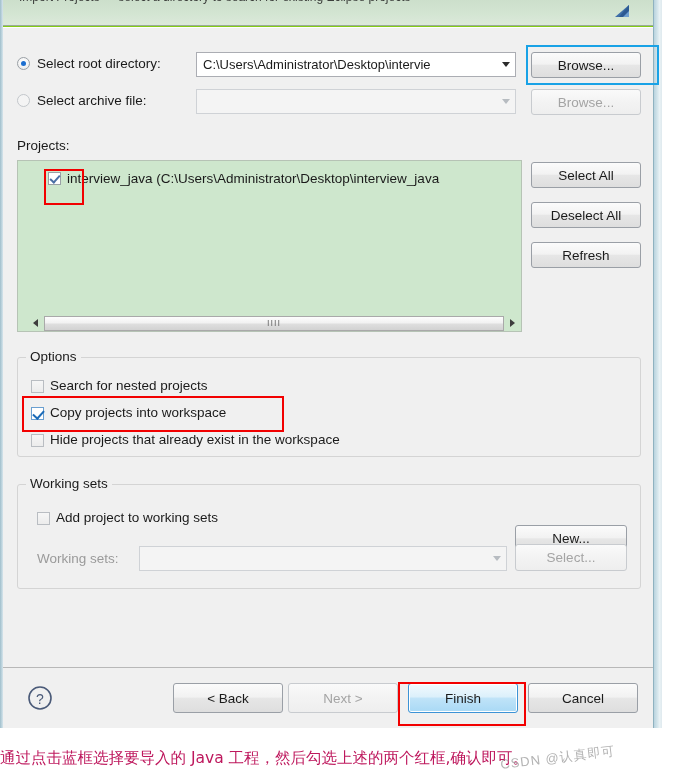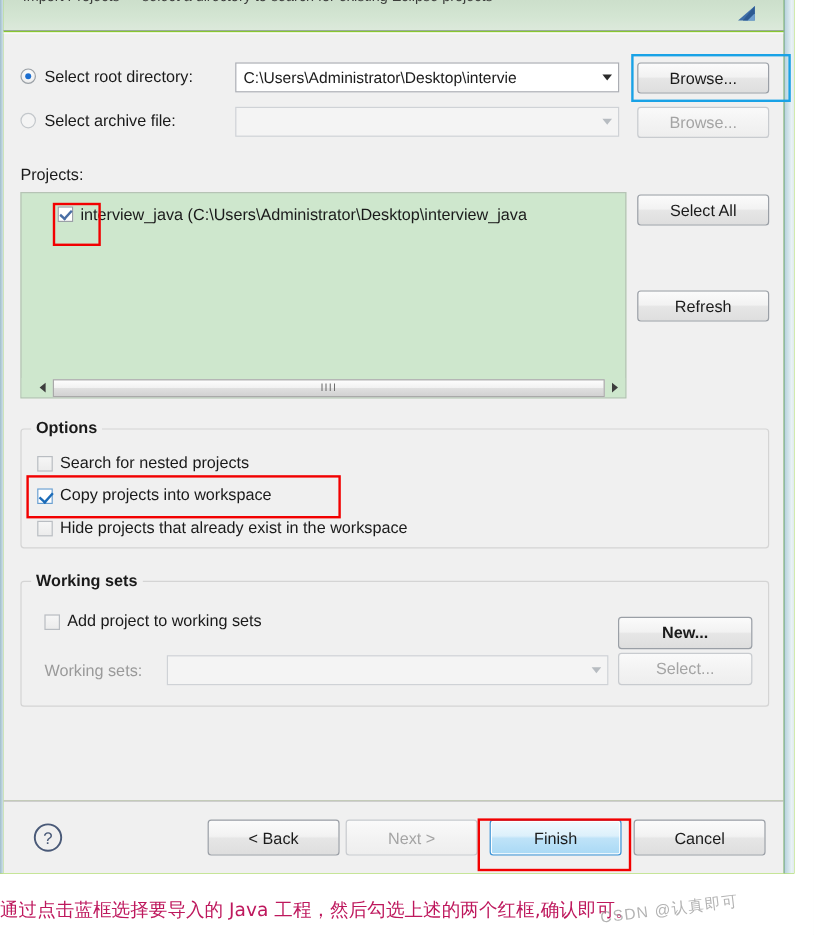--- a/index.html
+++ b/index.html
@@ -100,21 +100,21 @@
     background: linear-gradient(to bottom,#f2fafe 0%, #dcf0fb 45%, #bfe3f8 52%, #a9d9f5 100%);
     box-shadow: inset 0 0 0 1px #ffffff;
   }
 
   .group {
     position:absolute; border:1px solid #d4d4d4; border-radius:3px;
     background:transparent;
   }
   .group-title {
     position:absolute; top:-9px; left:8px; background:#f0f0f0;
-    padding:0 4px; font-size:13.5px; color:#1a1a1a;font-weight:bold;
+    padding:0 4px; font-size:13.5px; color:#1a1a1a;
   }
 
   .cb-row { position:absolute; display:flex; align-items:flex-end; }
   .cbx {
     width:13px; height:13px; border:1px solid #a7abb0;
     background:#fdfdfd; margin-right:6px; flex:none; position:relative;
   }
   .cbx.off { background:linear-gradient(to bottom,#f6f6f6,#ececec); border-color:#b9bdc2; }
   .cbx.on  { background:#ffffff; border-color:#6a9fd0; }
   .cbx.on::after{
@@ -242,20 +242,21 @@
               <span class="grip">IIII</span>
             </span>
           </span>
           <span class="hs-arrow">
             <span class="tri-right"></span>
           </span>
         </div>
       </div>
 
       <div class="btn" style="left:528px; top:134px; width:110px; height:26px;">Select All</div>
+      <div class="btn" style="left:528px; top:174px; width:110px; height:26px;">Deselect All</div>
       <div class="btn" style="left:528px; top:214px; width:110px; height:26px;">Refresh</div>
 
       <div class="group" style="left:14px; top:329px; width:624px; height:100px;">
         <span class="group-title">Options</span>
       </div>
 
       <div class="cb-row" style="left:28px; top:350px;">
         <span class="cbx off"></span>
         <span class="lbl">Search for nested projects</span>
       </div>
@@ -272,21 +273,21 @@
 
       <div class="group" style="left:14px; top:456px; width:624px; height:105px;">
         <span class="group-title">Working sets</span>
       </div>
 
       <div class="cb-row" style="left:34px; top:482px;">
         <span class="cbx off"></span>
         <span class="lbl">Add project to working sets</span>
       </div>
 
-      <div class="btn" style="left:512px; top:486px; width:112px; height:27px;font-weight:bold;">New...</div>
+      <div class="btn" style="left:512px; top:497px; width:112px; height:27px;">New...</div>
 
       <div class="lbl lbl-dis" style="position:absolute; left:34px; top:523px;">Working sets:</div>
 
       <div class="combo dis" style="left:136px; top:518px; width:368px;">
         <span class="combo-text"></span>
         <span class="combo-arrow">
           <span class="tri-down dis"></span>
         </span>
       </div>
 

